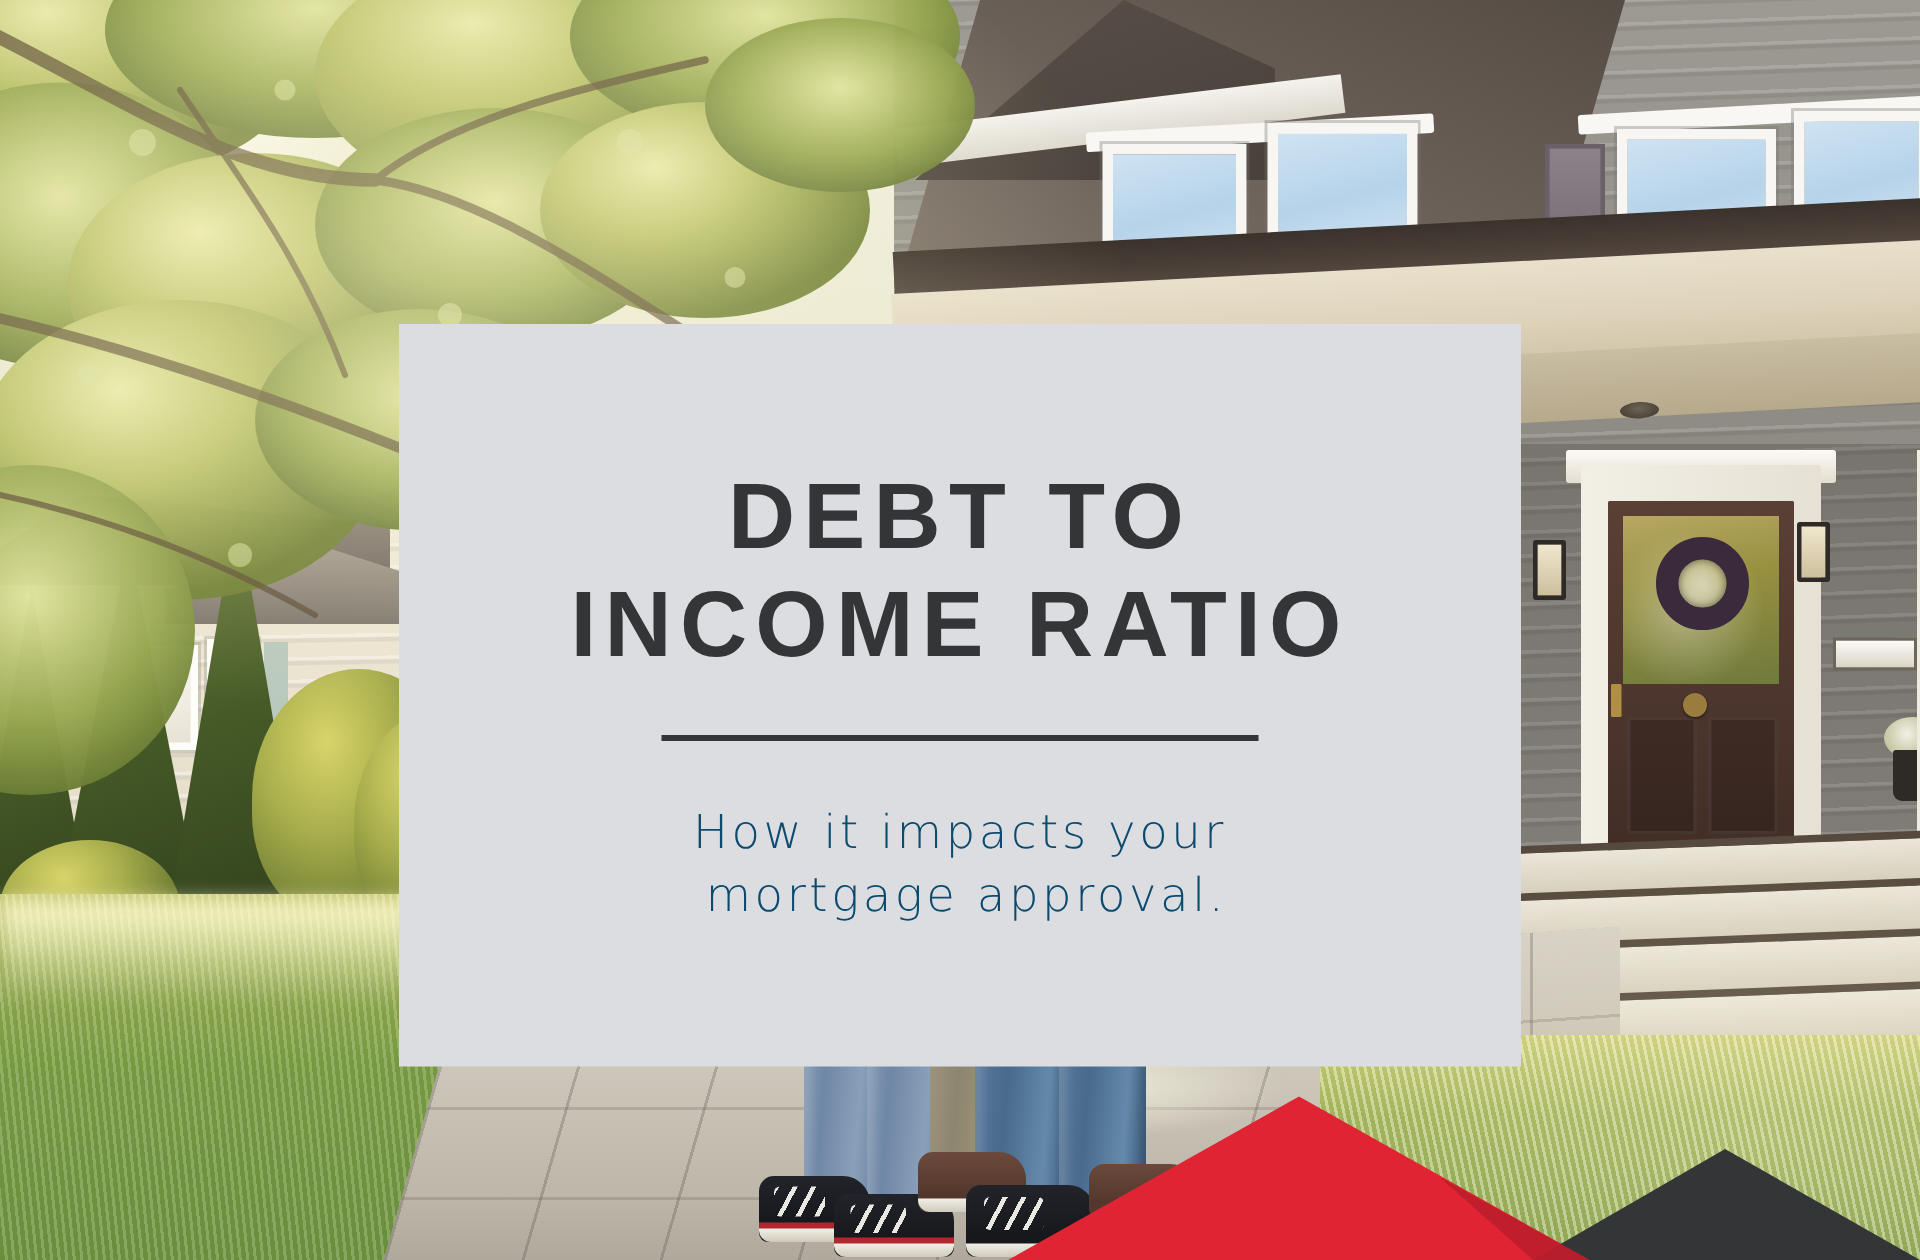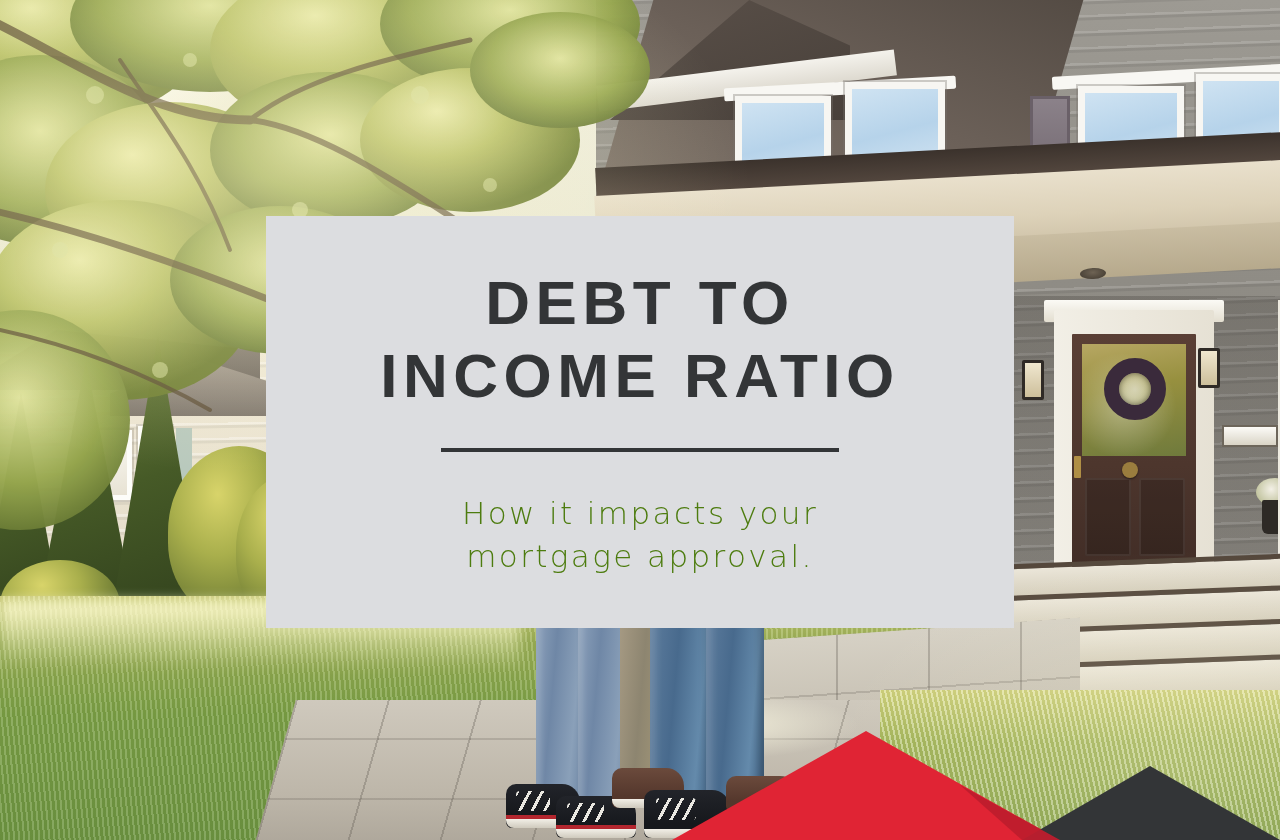--- a/index.html
+++ b/index.html
@@ -359,21 +359,21 @@
     background:
       radial-gradient(ellipse 700px 420px at 260px 180px, rgba(255,248,205,.40), rgba(255,248,205,0) 70%),
       radial-gradient(ellipse 500px 300px at 1180px 760px, rgba(255,250,215,.22), rgba(0,0,0,0) 70%);
     pointer-events: none;
   }
 
   
   .panel {
     position: absolute;
     left: 266px; top: 216px;
-    width: 748px; height: 412px;
+    width: 748px; height: 495px;
     background: #dcdde0;
     display: flex;
     flex-direction: column;
     align-items: center;
     justify-content: center;
   }
   .title {
     color: #333537;
     font-family: "Liberation Sans", sans-serif;
     font-weight: 700;
@@ -386,27 +386,27 @@
     padding: 0 10px;
     white-space: pre-line;
   }
   .divider {
     width: 398px;
     height: 4px;
     background: #333537;
     margin: 36px 0 40px 0;
   }
   .subtitle {
-    color: #4d7c0f;
+    color: #0c4a6e;
     font-family: "DejaVu Sans", sans-serif;
     font-weight: 300;
     font-size: 31px;
     line-height: 1.36;
     letter-spacing: 2.4px;
-    text-align: center;
+    text-align: right;
     margin: 0;
     padding: 0 40px;
     white-space: pre-line;
   }
 
   
   .shape-red {
     position: absolute;
     left: 0; top: 0; width: 1280px; height: 840px;
     pointer-events: none;

